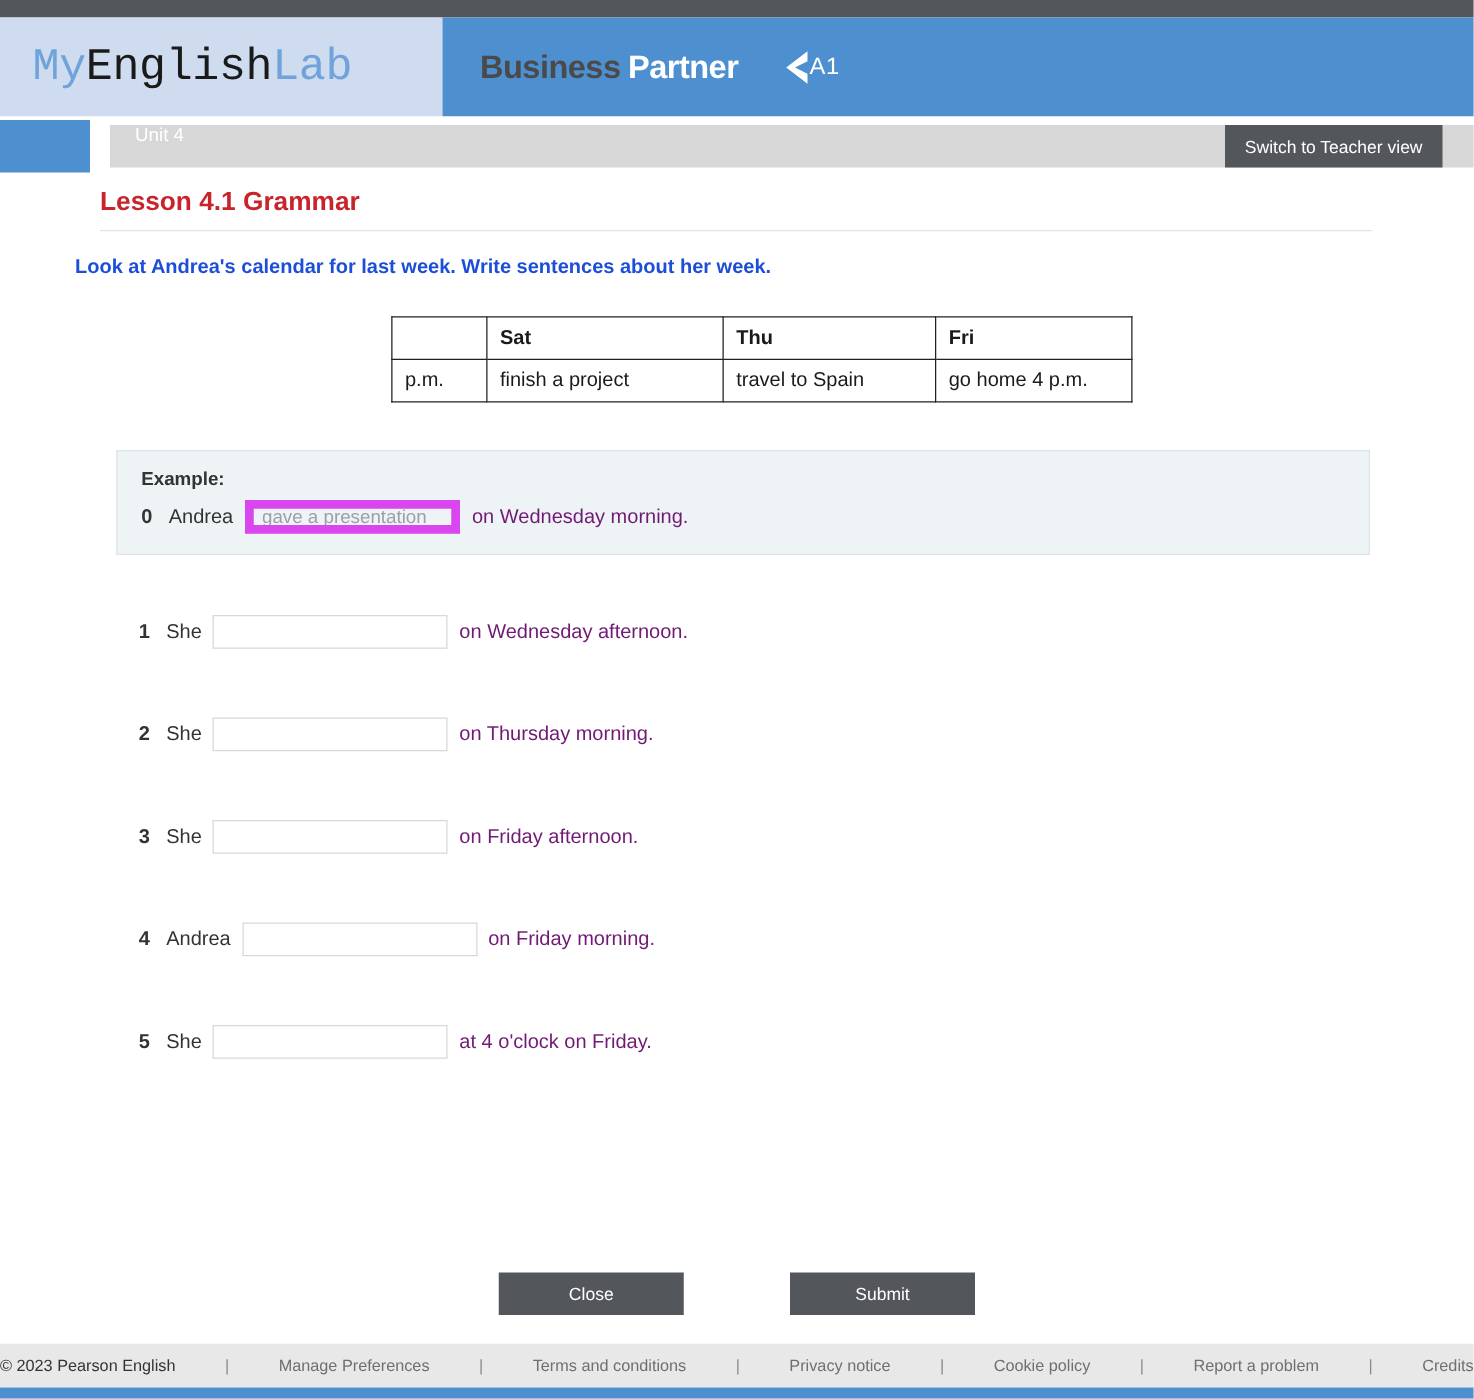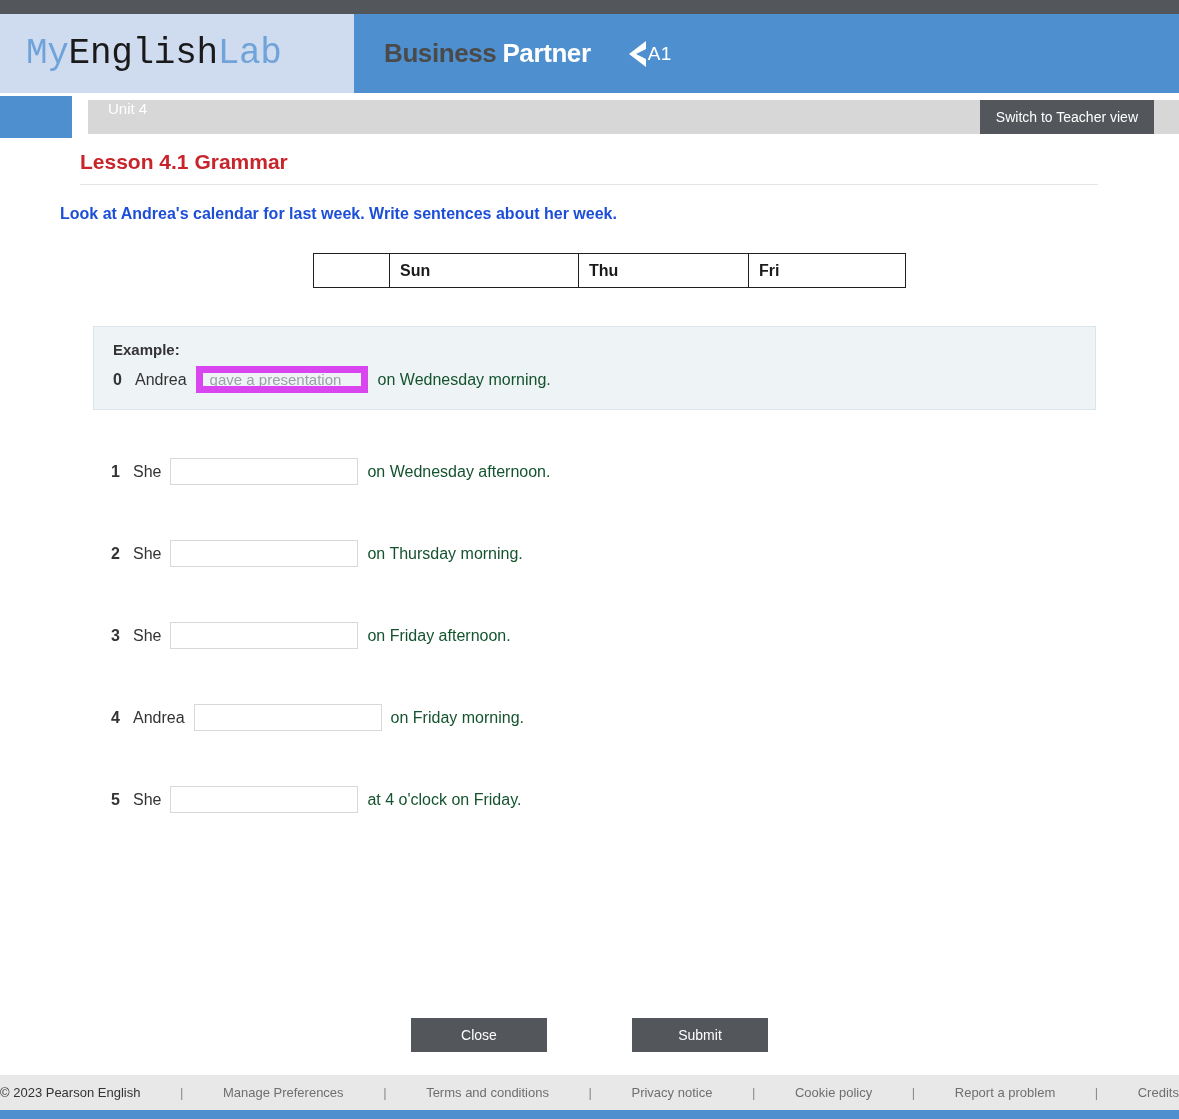--- a/index.html
+++ b/index.html
@@ -231,21 +231,21 @@
     width: 172px;
     height: 27px;
     border: 7px solid #d946ef;
     background: #eef3f6;
     color: #9aa1a6;
     font-size: 15px;
     font-family: "Liberation Sans", sans-serif;
     padding: 0 7px;
     margin-right: 10px;
   }
-  .q-tail { color: #14532d; }
+  .q-tail { color: #701a75; }
 
   
   .questions {
     margin-top: 48px;
     margin-left: 111px;
   }
   .q-row {
     display: flex;
     align-items: center;
     font-size: 16px;
@@ -268,21 +268,21 @@
   
   .actions {
     position: absolute;
     top: 1018px; left: 0;
     width: 1179px;
     display: flex;
     justify-content: center;
     gap: 85px;
   }
   .action-btn {
-    width: 136px;
+    width: 148px;
     height: 34px;
     background: #53565a;
     color: #ffffff;
     font-size: 14px;
     border: none;
     cursor: pointer;
     font-family: "Liberation Sans", sans-serif;
   }
 
   
@@ -349,26 +349,32 @@
     <h1 class="lesson-title">Lesson 4.1 Grammar</h1>
     <div class="title-rule"></div>
 
     <p class="instruction">Look at Andrea's calendar for last week. Write sentences about her week.</p>
 
     <div class="calendar-wrap">
       <table class="calendar">
         <thead>
           <tr>
             <th class="corner-blank-th"></th>
-            <th class="col-wed">Sun</th>
+            <th class="col-wed">Sat</th>
             <th class="col-thu">Thu</th>
             <th class="col-fri">Fri</th>
           </tr>
         </thead>
         <tbody>
+          <tr>
+            <td class="rowhead">p.m.</td>
+            <td>finish a project</td>
+            <td>travel to Spain</td>
+            <td>go home 4 p.m.</td>
+          </tr>
         </tbody>
       </table>
     </div>
 
     <div class="example-box">
       <div class="example-label">Example:</div>
       <div class="example-line">
         <span class="q-num">0</span>
         <span class="q-lead">Andrea</span>
         <input class="example-input" type="text" readonly="" value="gave a presentation" style="">

